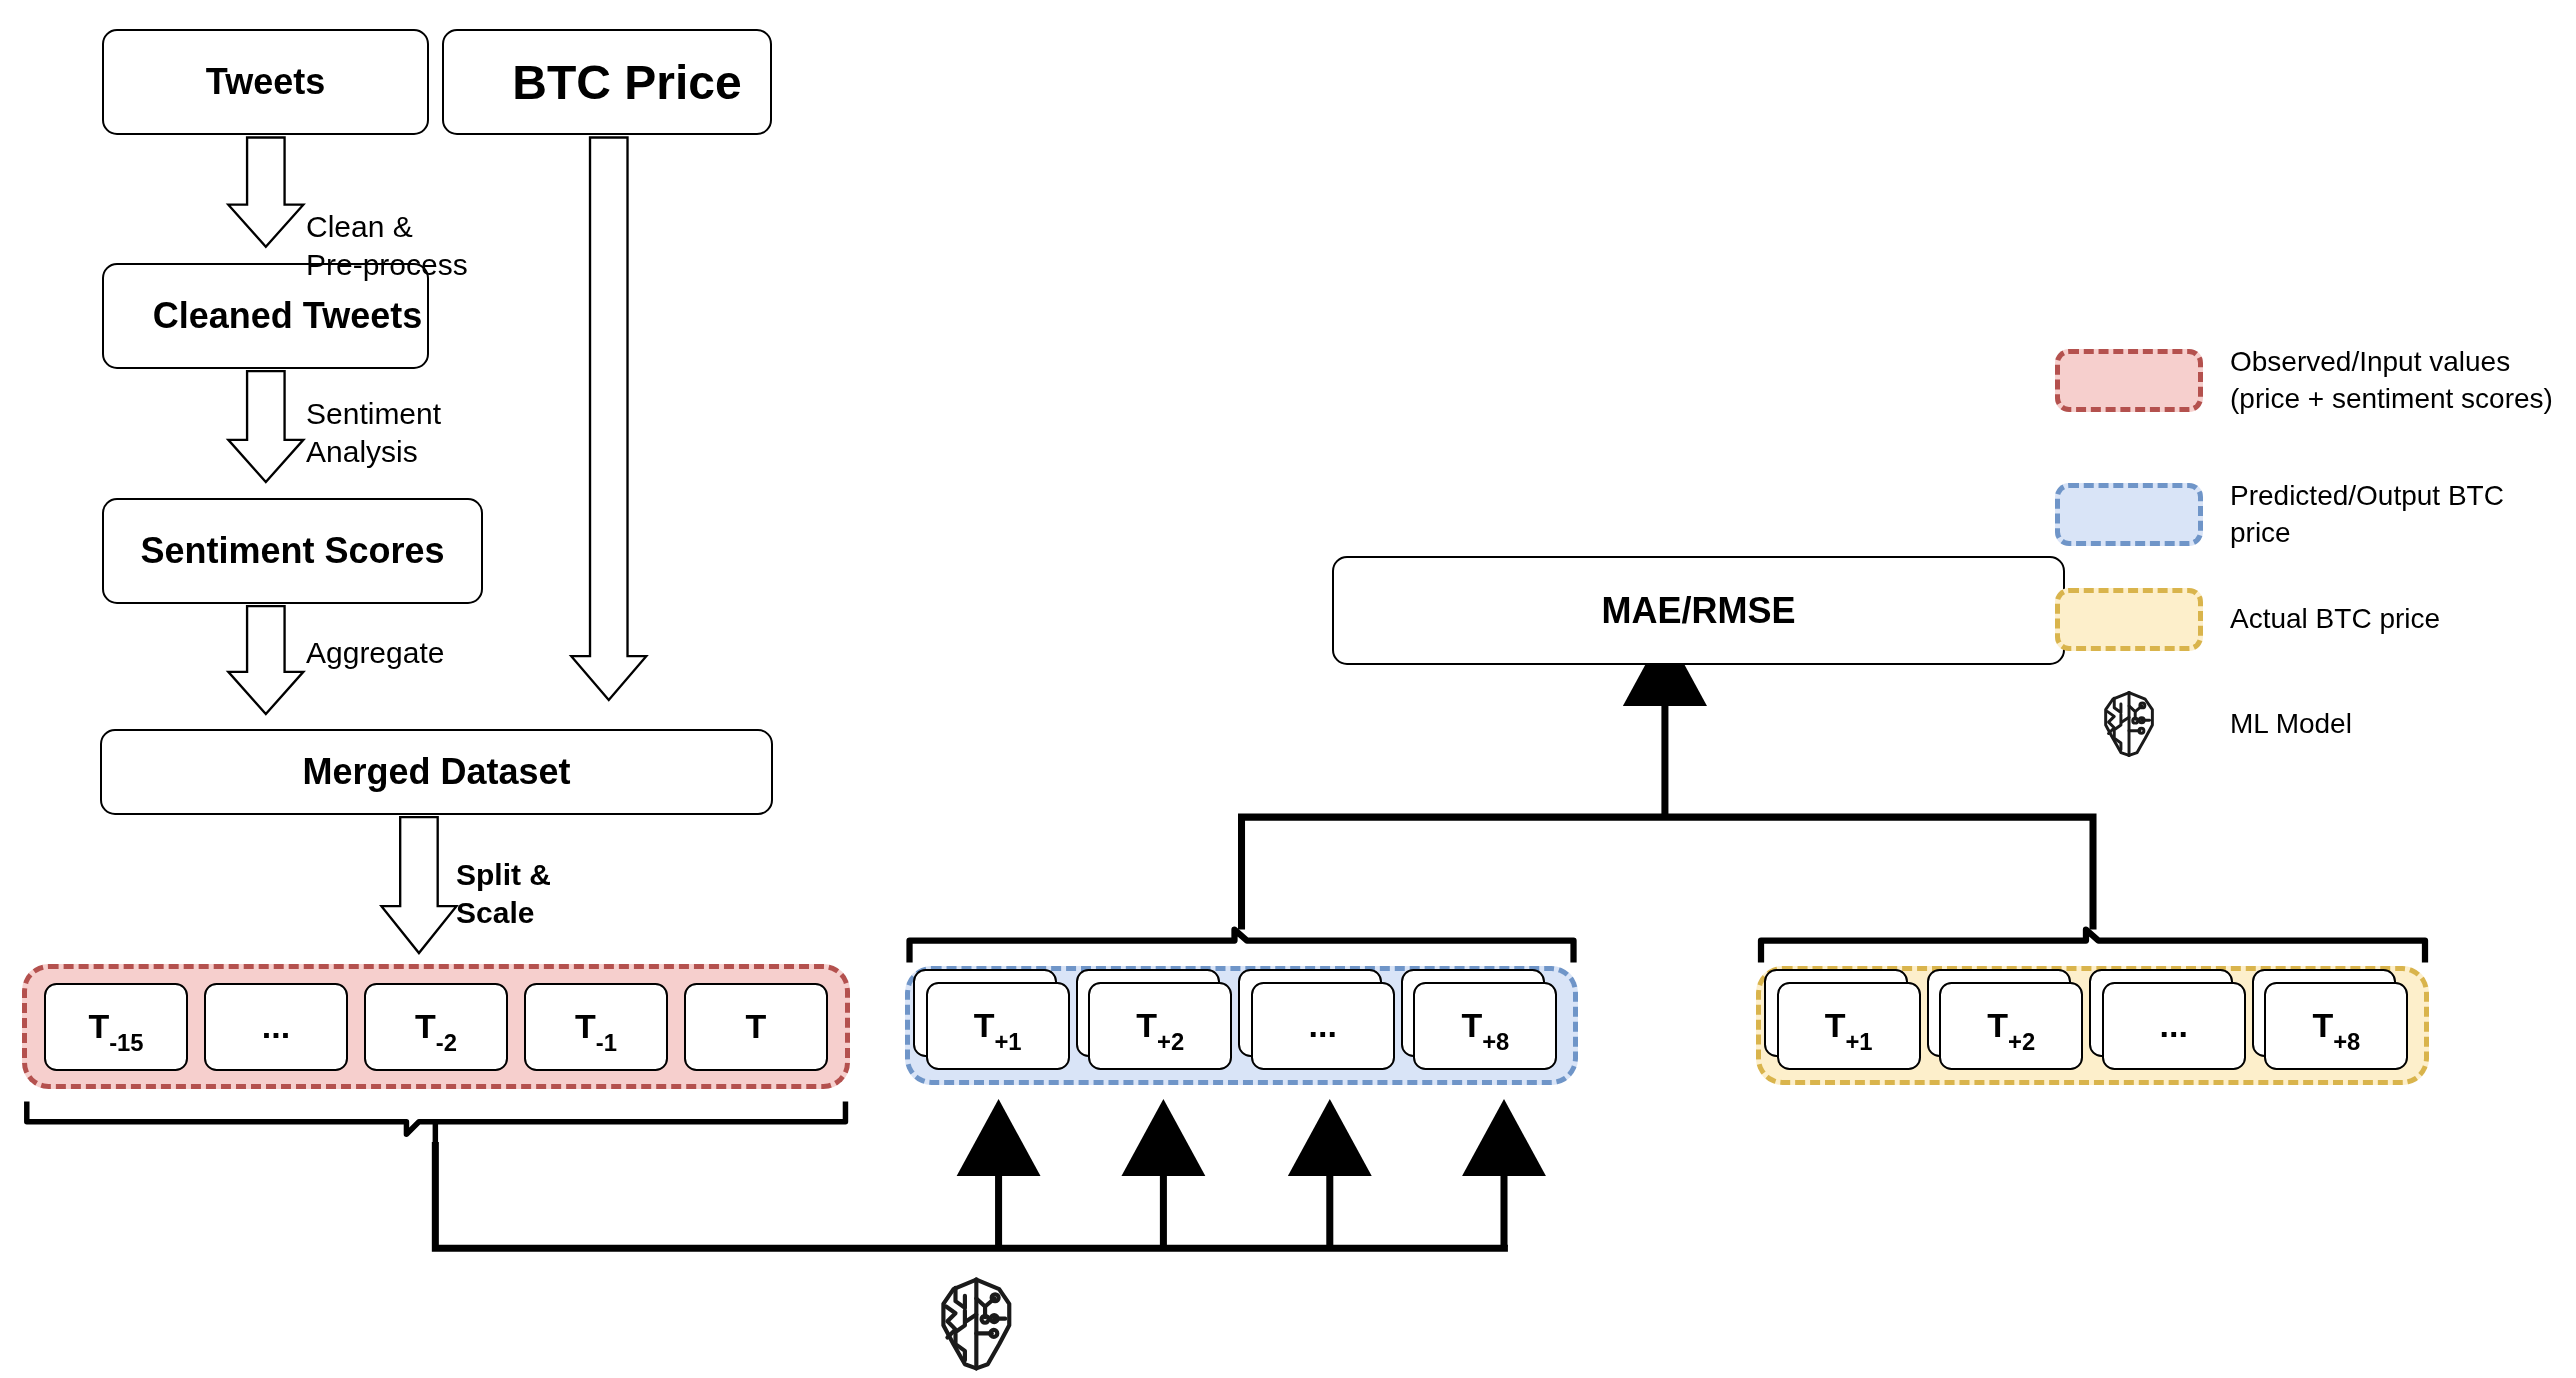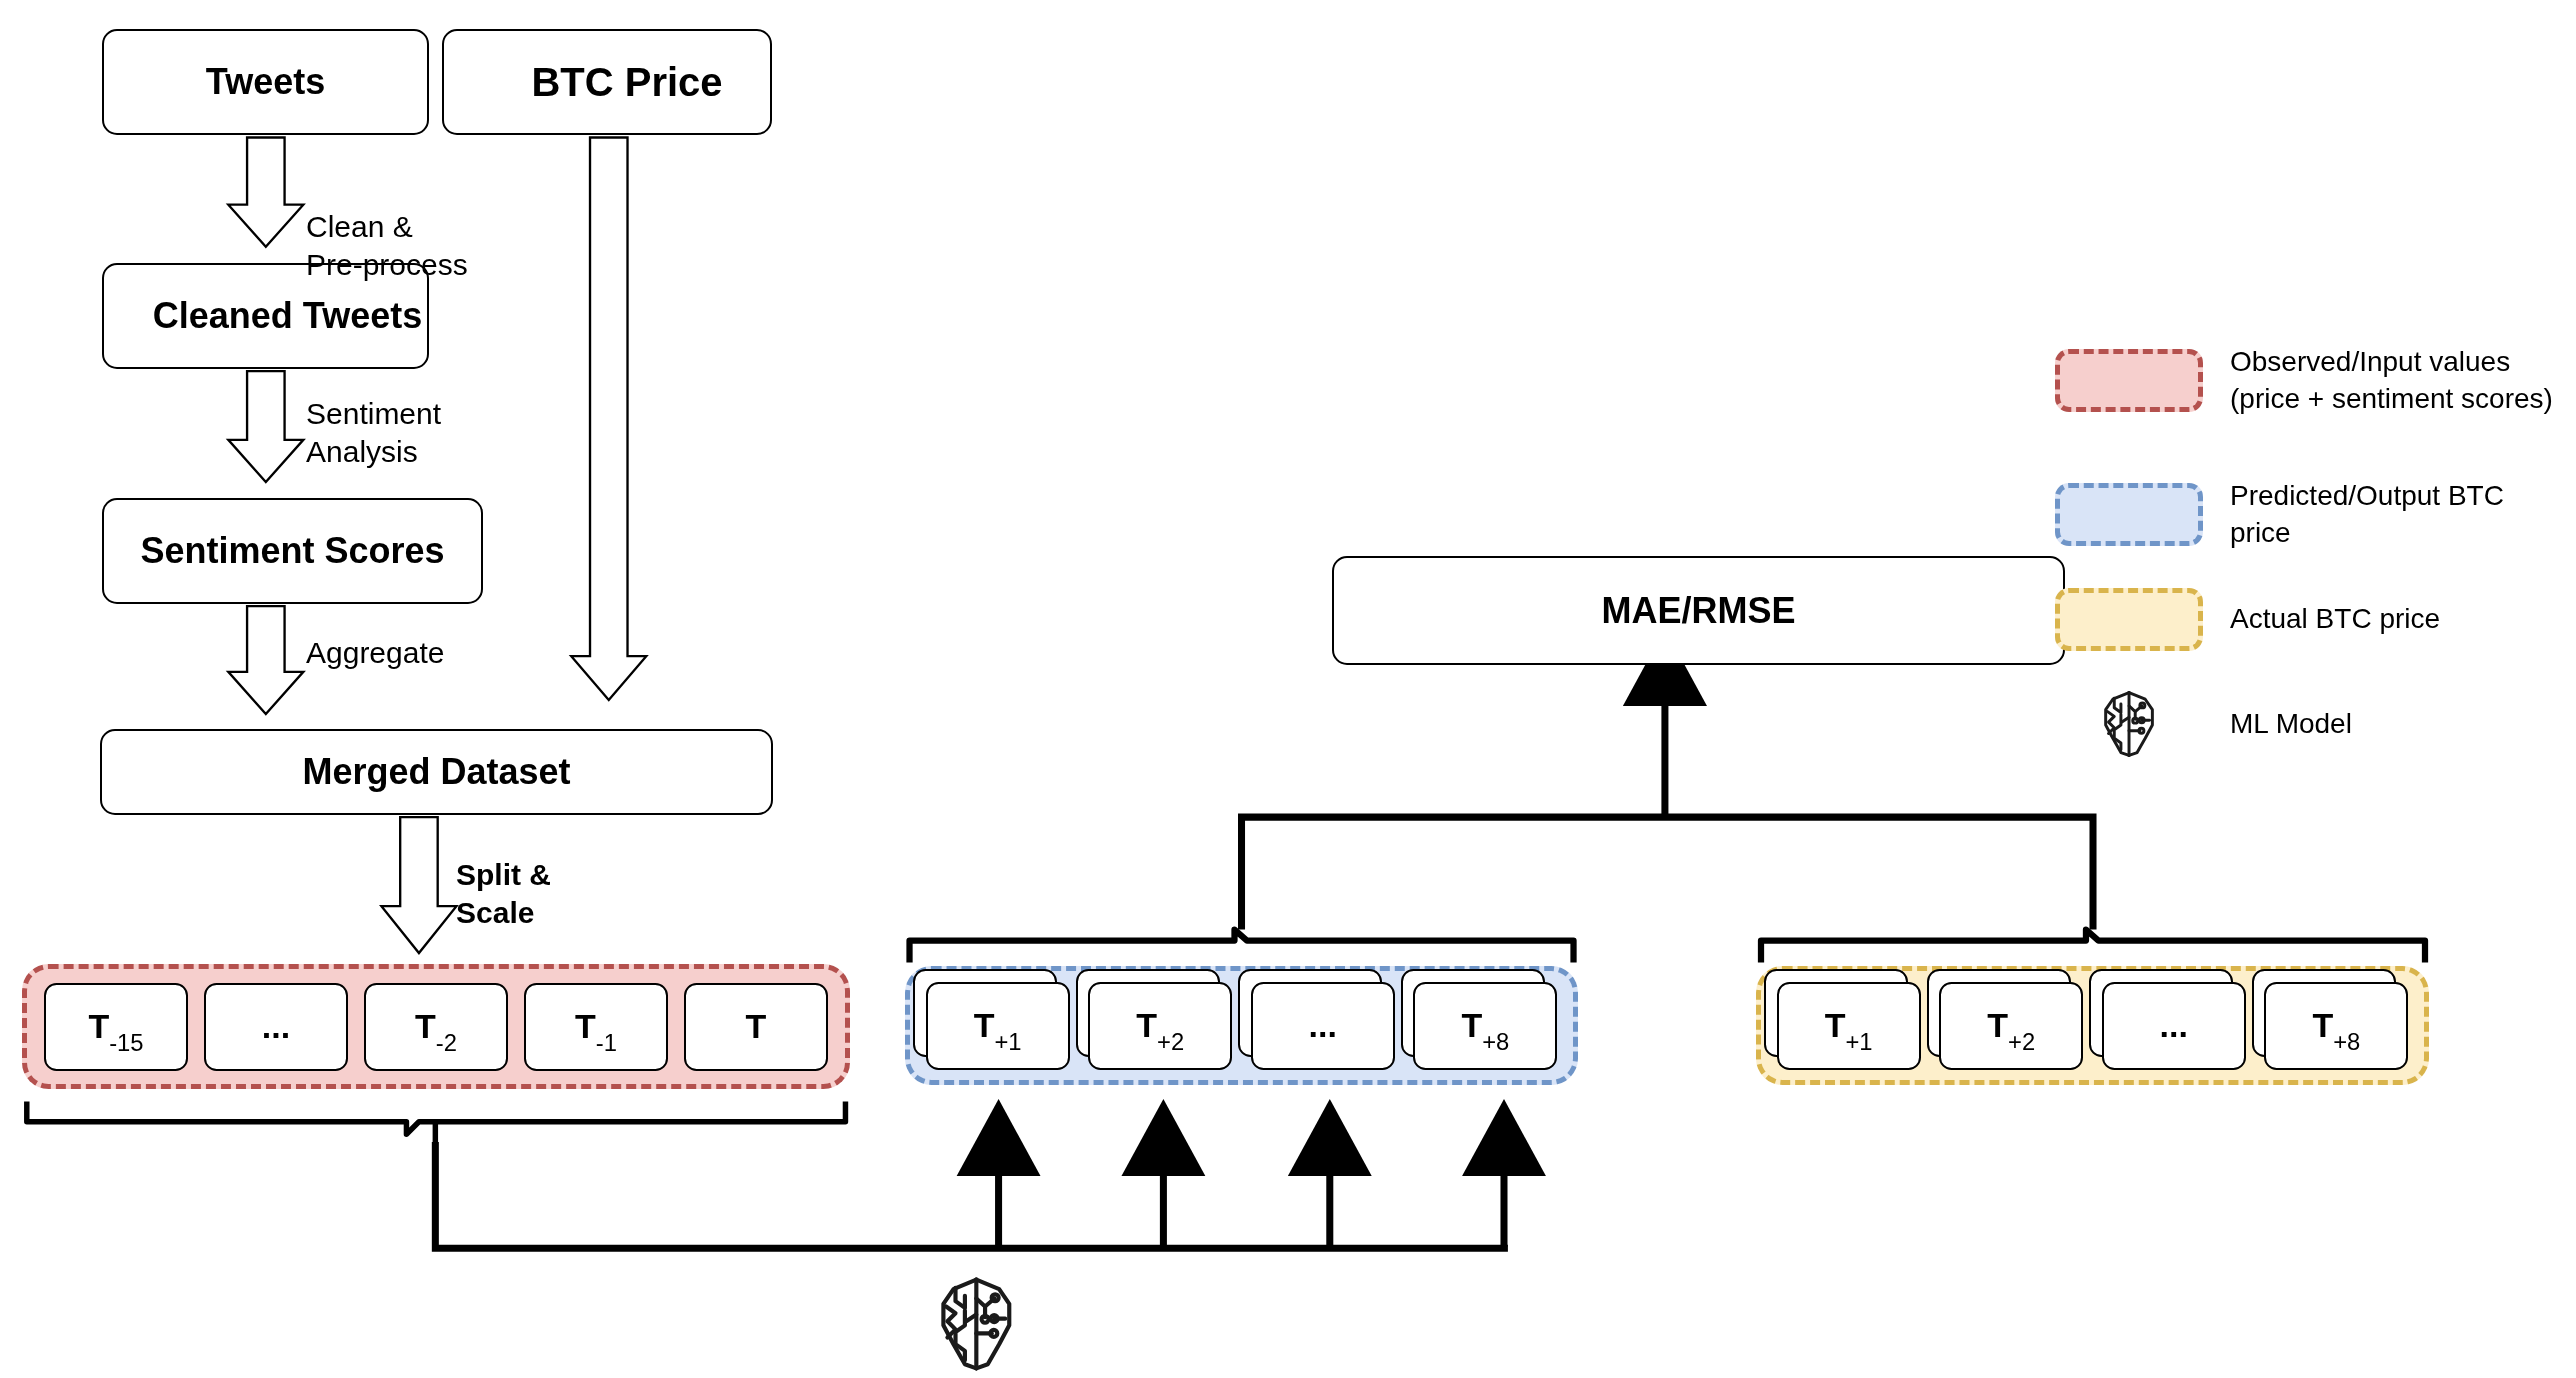--- a/index.html
+++ b/index.html
@@ -12,21 +12,21 @@
     box-sizing:border-box;
     border:2.3px solid #000;
     border-radius:15px;
     background:#fff;
     display:flex;align-items:center;justify-content:center;
     font-weight:bold;
     color:#000;
     text-align:center;
   }
   .node.tweets   {left:102px; top:29px;  width:327px; height:106px; font-size:36px;}
-  .node.btcprice {left:442px; top:29px;  width:330px; height:106px; font-size:40px;padding-left:40px;}
+  .node.btcprice {left:442px; top:29px;  width:330px; height:106px; font-size:48px;padding-left:40px;}
   .node.cleaned  {left:102px; top:263px; width:327px; height:106px; font-size:36px;padding-left:44px;}
   .node.sentiment{left:102px; top:498px; width:381px; height:106px; font-size:36px;}
   .node.merged   {left:100px; top:729px; width:673px; height:86px; font-size:36px;}
   .node.maermse  {left:1332px;top:556px; width:733px; height:109px; font-size:36px;}
 
   .edge-label{
     position:absolute;
     font-size:30px;
     color:#000;
     white-space:pre;
@@ -70,21 +70,21 @@
     position:absolute;left:-12.5px;top:-12.5px;width:144px;height:88px;
     box-sizing:border-box;background:#fff;border:2.3px solid #000;border-radius:12.5px;
   }
   .stack .card-front{
     position:absolute;left:0;top:0;width:144px;height:88px;
     box-sizing:border-box;background:#fff;border:2.3px solid #000;border-radius:12.5px;
     display:flex;align-items:center;justify-content:center;
     font-weight:bold;font-size:34px;color:#000;
   }
 
-  .sub{font-size:0.70em;vertical-align:-0.30em;font-weight:normal;margin-top:33px;}
+  .sub{font-size:0.70em;vertical-align:-0.30em;font-weight:bold;margin-top:33px;}
 
   
   #legend{position:absolute;left:2055px;top:344px;width:500px;}
   .legend-row{position:absolute;display:flex;align-items:center;}
   .legend-row.r0{top:0px;}
   .legend-row.r1{top:134px;}
   .legend-row.r2{top:244px;}
   .legend-row.r3{top:344px;}
   .swatch{
     box-sizing:border-box;width:148px;height:63px;border-radius:14px;

